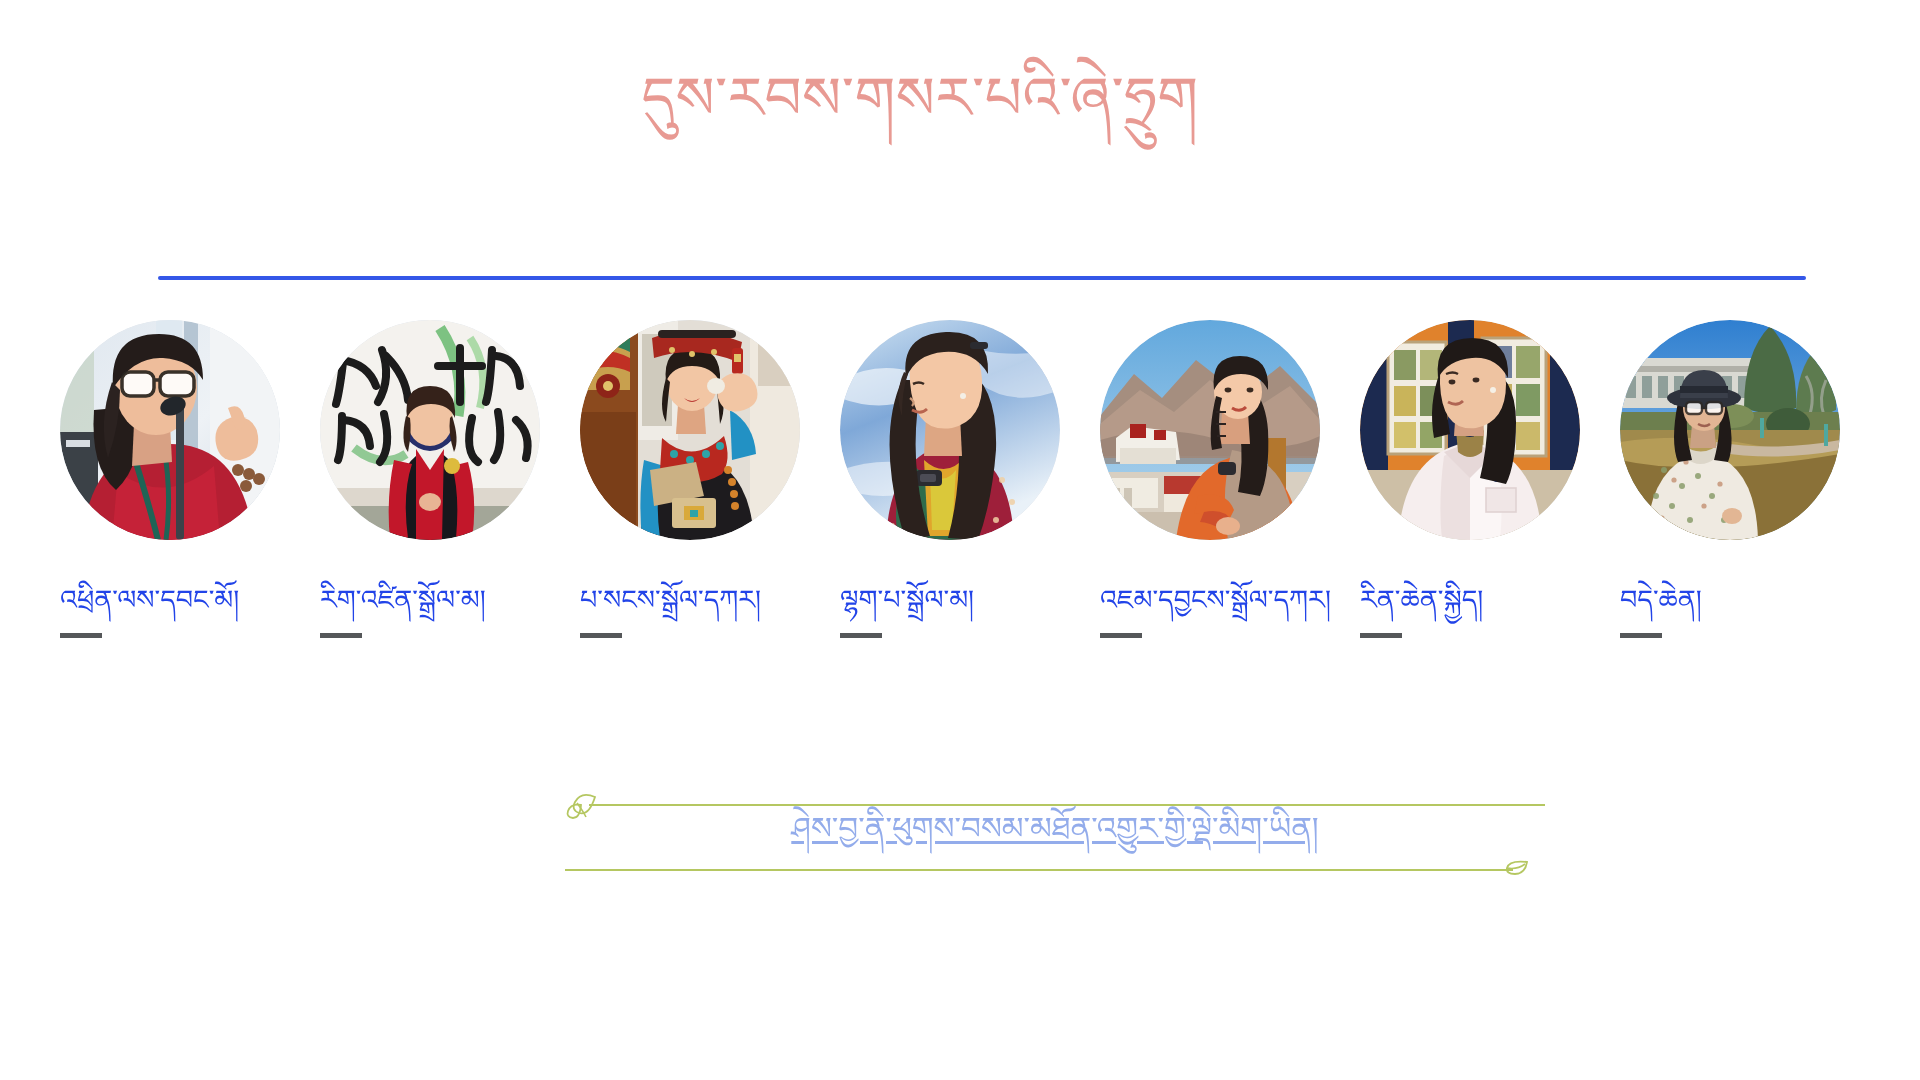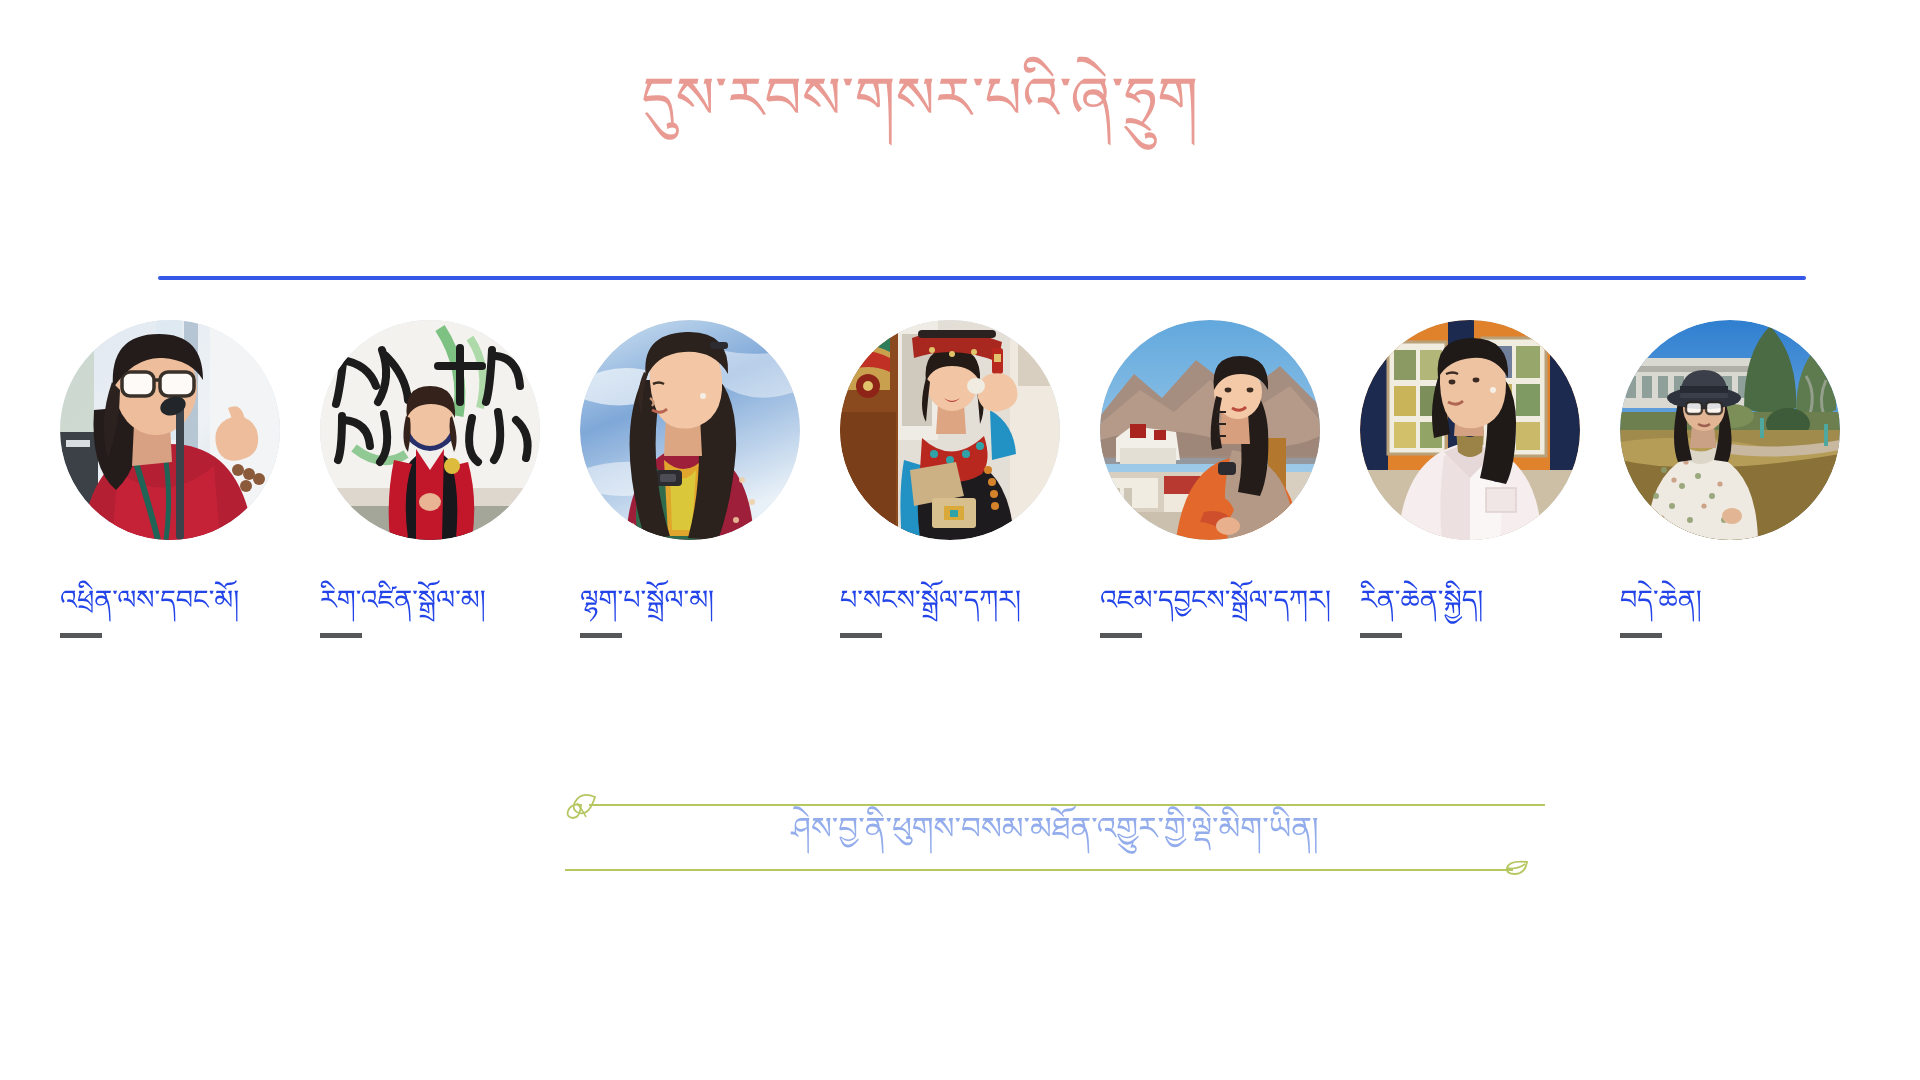--- a/index.html
+++ b/index.html
@@ -118,20 +118,21 @@
   .caption-text {
     position: absolute;
     top: 14px;
     left: 0;
     width: 980px;
     text-align: center;
     font-size: 31px;
     line-height: 1.4;
     color: #93aceb;
     white-space: nowrap;
+    text-decoration: underline;
   }
 </style>
 </head>
 <body>
 
 <div class="slide-title">དུས་རབས་གསར་པའི་ཞེ་ཧྲུག</div>
 
 <div class="divider-blue"></div>
 
 <div class="people-row">
@@ -261,20 +262,98 @@
       </svg>
     </div>
     <div class="person-name">རིག་འཛིན་སྒྲོལ་མ།</div>
     <div class="name-dash"></div>
   </div>
 
   <div class="person">
     <div class="avatar">
       <svg viewBox="0 0 220 220">
         <defs>
+            <clipPath id="c3">
+              <circle cx="110" cy="110" r="110"></circle>
+            </clipPath>
+          </defs>
+        <g clip-path="url(#c3)">
+          <rect width="220" height="220" fill="#e3ded6"></rect>
+
+          <rect x="0" y="0" width="58" height="220" fill="#8b4a1e"></rect>
+          <rect x="6" y="0" width="44" height="70" fill="#c8a04e"></rect>
+          <path d="M6 10 q20 -10 44 4 v18 q-22 -12 -44 0 z" fill="#2e7d5b"></path>
+          <path d="M6 34 q20 -8 44 4 v14 q-22 -10 -44 0 z" fill="#c03024"></path>
+          <circle cx="28" cy="66" r="12" fill="#8e2418"></circle>
+          <circle cx="28" cy="66" r="5" fill="#e0c36a"></circle>
+          <rect x="0" y="92" width="56" height="128" fill="#7a3e18"></rect>
+
+          <rect x="58" y="0" width="40" height="120" fill="#efece6"></rect>
+          <rect x="62" y="14" width="30" height="92" fill="#cfcabd"></rect>
+          <rect x="170" y="0" width="50" height="220" fill="#efe9df"></rect>
+          <rect x="178" y="24" width="34" height="42" fill="#d9cfc0"></rect>
+
+          <path d="M60 220 q4 -74 54 -86 q56 10 60 86 z" fill="#1d1b1e"></path>
+          <path d="M150 90 q24 14 26 44 l-24 6 z" fill="#2291c4"></path>
+          <path d="M64 140 q-6 34 -2 80 l18 -2 q-6 -44 4 -72 z" fill="#2291c4"></path>
+
+          <path d="M82 118 q30 28 62 -2 q8 24 -2 38 q-30 18 -62 -4 z" fill="#b8281f"></path>
+          <g fill="#2fa3a8">
+            <circle cx="94" cy="134" r="4"></circle>
+              <circle cx="110" cy="140" r="4"></circle>
+            <circle cx="126" cy="134" r="4"></circle>
+              <circle cx="140" cy="126" r="4"></circle>
+          </g>
+
+          <path d="M70 150 l46 -8 l8 34 l-50 10 z" fill="#cbb184"></path>
+          <rect x="92" y="178" width="44" height="30" rx="3" fill="#d8c08e"></rect>
+          <rect x="104" y="186" width="20" height="14" fill="#d9a93a"></rect>
+          <rect x="110" y="190" width="8" height="7" fill="#2fa3a8"></rect>
+
+          <g fill="#d4832b">
+            <circle cx="148" cy="150" r="4"></circle>
+              <circle cx="152" cy="162" r="4"></circle>
+            <circle cx="154" cy="174" r="4"></circle>
+              <circle cx="155" cy="186" r="4"></circle>
+          </g>
+
+          <path d="M98 84 h26 l2 30 h-30 z" fill="#dea582"></path>
+          <ellipse cx="112" cy="62" rx="26" ry="29" fill="#f2c6a4"></ellipse>
+          <path d="M86 62 q-4 -34 26 -34 q30 0 28 34 q-8 -16 -28 -16 q-20 0 -26 16 z" fill="#241b16"></path>
+          <path d="M86 58 q-8 30 0 44 q2 -24 4 -40 z" fill="#241b16"></path>
+          <path d="M138 58 q10 28 2 46 q-2 -26 -4 -42 z" fill="#241b16"></path>
+
+          <path d="M72 18 q40 -16 90 4 l-4 20 q-44 -18 -84 -4 z" fill="#a8281f"></path>
+          <g fill="#2a2220">
+              <rect x="78" y="10" width="78" height="8" rx="4"></rect>
+            </g>
+          <g fill="#e0c36a">
+              <circle cx="92" cy="30" r="3"></circle>
+              <circle cx="112" cy="34" r="3"></circle>
+              <circle cx="134" cy="32" r="3"></circle>
+            </g>
+
+          <rect x="152" y="28" width="11" height="26" rx="3" fill="#b8281f"></rect>
+          <rect x="154" y="34" width="7" height="8" fill="#e0c36a"></rect>
+
+          <path d="M104 78 q8 6 16 0 q-8 8 -16 0 z" fill="#bb3b34"></path>
+
+          <path d="M150 54 q20 -4 26 12 q6 18 -12 24 q-20 6 -26 -12 q-4 -18 12 -24 z" fill="#f2c6a4"></path>
+          <ellipse cx="136" cy="66" rx="9" ry="8" fill="#f0ece2"></ellipse>
+        </g>
+      </svg>
+    </div>
+    <div class="person-name">པ་སངས་སྒྲོལ་དཀར།</div>
+    <div class="name-dash"></div>
+  </div>
+
+  <div class="person">
+    <div class="avatar">
+      <svg viewBox="0 0 220 220">
+        <defs>
           <clipPath id="c4">
               <circle cx="110" cy="110" r="110"></circle>
             </clipPath>
           <linearGradient id="bg4" x1="0" y1="0" x2="0.4" y2="1">
             <stop offset="0%" stop-color="#cfe2f2"></stop>
               <stop offset="45%" stop-color="#7fa8d8"></stop>
             <stop offset="100%" stop-color="#e9f1f8"></stop>
           </linearGradient>
         </defs>
         <g clip-path="url(#c4)">
@@ -322,98 +401,20 @@
       </svg>
     </div>
     <div class="person-name">ལྷག་པ་སྒྲོལ་མ།</div>
     <div class="name-dash"></div>
   </div>
 
   <div class="person">
     <div class="avatar">
       <svg viewBox="0 0 220 220">
         <defs>
-            <clipPath id="c3">
-              <circle cx="110" cy="110" r="110"></circle>
-            </clipPath>
-          </defs>
-        <g clip-path="url(#c3)">
-          <rect width="220" height="220" fill="#e3ded6"></rect>
-
-          <rect x="0" y="0" width="58" height="220" fill="#8b4a1e"></rect>
-          <rect x="6" y="0" width="44" height="70" fill="#c8a04e"></rect>
-          <path d="M6 10 q20 -10 44 4 v18 q-22 -12 -44 0 z" fill="#2e7d5b"></path>
-          <path d="M6 34 q20 -8 44 4 v14 q-22 -10 -44 0 z" fill="#c03024"></path>
-          <circle cx="28" cy="66" r="12" fill="#8e2418"></circle>
-          <circle cx="28" cy="66" r="5" fill="#e0c36a"></circle>
-          <rect x="0" y="92" width="56" height="128" fill="#7a3e18"></rect>
-
-          <rect x="58" y="0" width="40" height="120" fill="#efece6"></rect>
-          <rect x="62" y="14" width="30" height="92" fill="#cfcabd"></rect>
-          <rect x="170" y="0" width="50" height="220" fill="#efe9df"></rect>
-          <rect x="178" y="24" width="34" height="42" fill="#d9cfc0"></rect>
-
-          <path d="M60 220 q4 -74 54 -86 q56 10 60 86 z" fill="#1d1b1e"></path>
-          <path d="M150 90 q24 14 26 44 l-24 6 z" fill="#2291c4"></path>
-          <path d="M64 140 q-6 34 -2 80 l18 -2 q-6 -44 4 -72 z" fill="#2291c4"></path>
-
-          <path d="M82 118 q30 28 62 -2 q8 24 -2 38 q-30 18 -62 -4 z" fill="#b8281f"></path>
-          <g fill="#2fa3a8">
-            <circle cx="94" cy="134" r="4"></circle>
-              <circle cx="110" cy="140" r="4"></circle>
-            <circle cx="126" cy="134" r="4"></circle>
-              <circle cx="140" cy="126" r="4"></circle>
-          </g>
-
-          <path d="M70 150 l46 -8 l8 34 l-50 10 z" fill="#cbb184"></path>
-          <rect x="92" y="178" width="44" height="30" rx="3" fill="#d8c08e"></rect>
-          <rect x="104" y="186" width="20" height="14" fill="#d9a93a"></rect>
-          <rect x="110" y="190" width="8" height="7" fill="#2fa3a8"></rect>
-
-          <g fill="#d4832b">
-            <circle cx="148" cy="150" r="4"></circle>
-              <circle cx="152" cy="162" r="4"></circle>
-            <circle cx="154" cy="174" r="4"></circle>
-              <circle cx="155" cy="186" r="4"></circle>
-          </g>
-
-          <path d="M98 84 h26 l2 30 h-30 z" fill="#dea582"></path>
-          <ellipse cx="112" cy="62" rx="26" ry="29" fill="#f2c6a4"></ellipse>
-          <path d="M86 62 q-4 -34 26 -34 q30 0 28 34 q-8 -16 -28 -16 q-20 0 -26 16 z" fill="#241b16"></path>
-          <path d="M86 58 q-8 30 0 44 q2 -24 4 -40 z" fill="#241b16"></path>
-          <path d="M138 58 q10 28 2 46 q-2 -26 -4 -42 z" fill="#241b16"></path>
-
-          <path d="M72 18 q40 -16 90 4 l-4 20 q-44 -18 -84 -4 z" fill="#a8281f"></path>
-          <g fill="#2a2220">
-              <rect x="78" y="10" width="78" height="8" rx="4"></rect>
-            </g>
-          <g fill="#e0c36a">
-              <circle cx="92" cy="30" r="3"></circle>
-              <circle cx="112" cy="34" r="3"></circle>
-              <circle cx="134" cy="32" r="3"></circle>
-            </g>
-
-          <rect x="152" y="28" width="11" height="26" rx="3" fill="#b8281f"></rect>
-          <rect x="154" y="34" width="7" height="8" fill="#e0c36a"></rect>
-
-          <path d="M104 78 q8 6 16 0 q-8 8 -16 0 z" fill="#bb3b34"></path>
-
-          <path d="M150 54 q20 -4 26 12 q6 18 -12 24 q-20 6 -26 -12 q-4 -18 12 -24 z" fill="#f2c6a4"></path>
-          <ellipse cx="136" cy="66" rx="9" ry="8" fill="#f0ece2"></ellipse>
-        </g>
-      </svg>
-    </div>
-    <div class="person-name">པ་སངས་སྒྲོལ་དཀར།</div>
-    <div class="name-dash"></div>
-  </div>
-
-  <div class="person">
-    <div class="avatar">
-      <svg viewBox="0 0 220 220">
-        <defs>
           <clipPath id="c5">
               <circle cx="110" cy="110" r="110"></circle>
             </clipPath>
           <linearGradient id="sky5" x1="0" y1="0" x2="0" y2="1">
             <stop offset="0%" stop-color="#62a8dd"></stop>
               <stop offset="100%" stop-color="#b8d9ee"></stop>
           </linearGradient>
         </defs>
         <g clip-path="url(#c5)">
           <rect width="220" height="220" fill="url(#sky5)"></rect>

